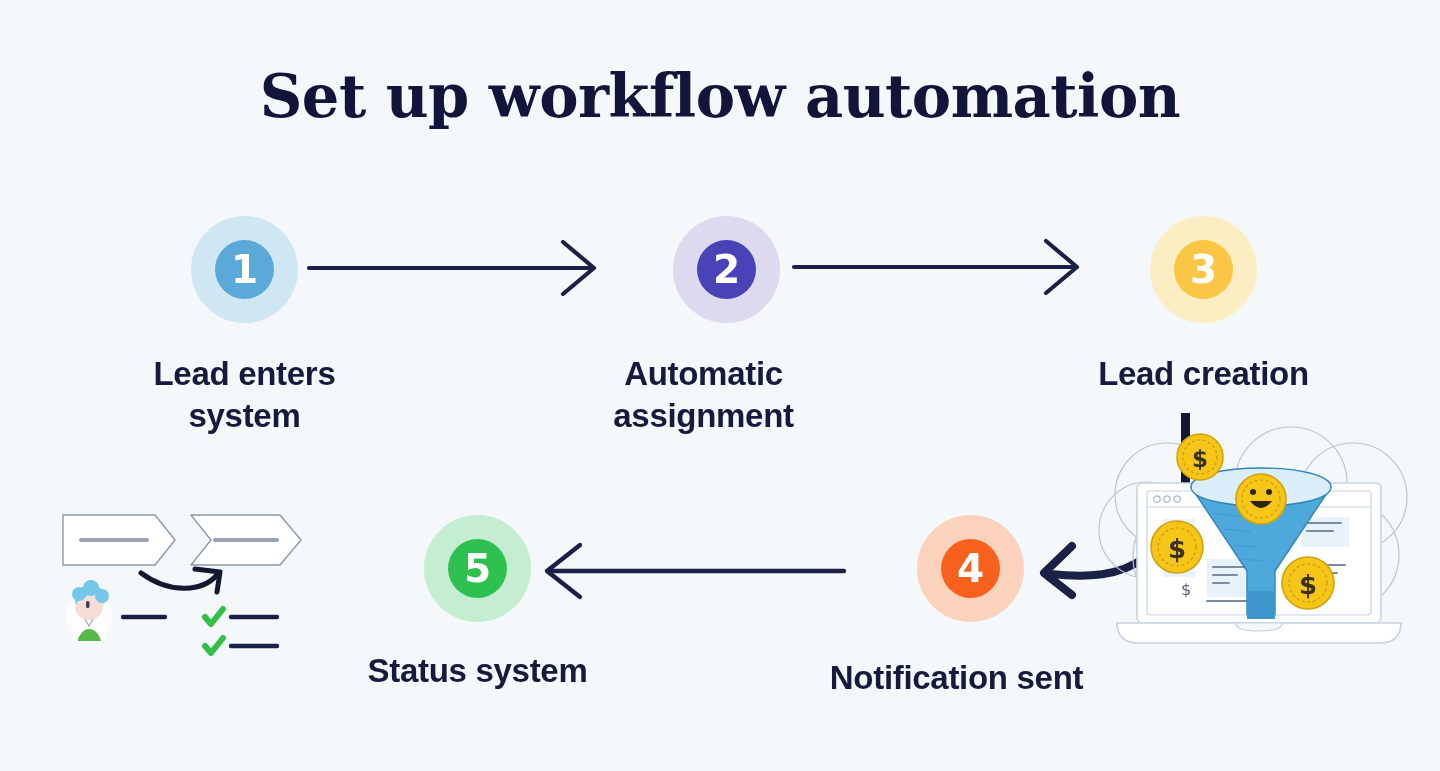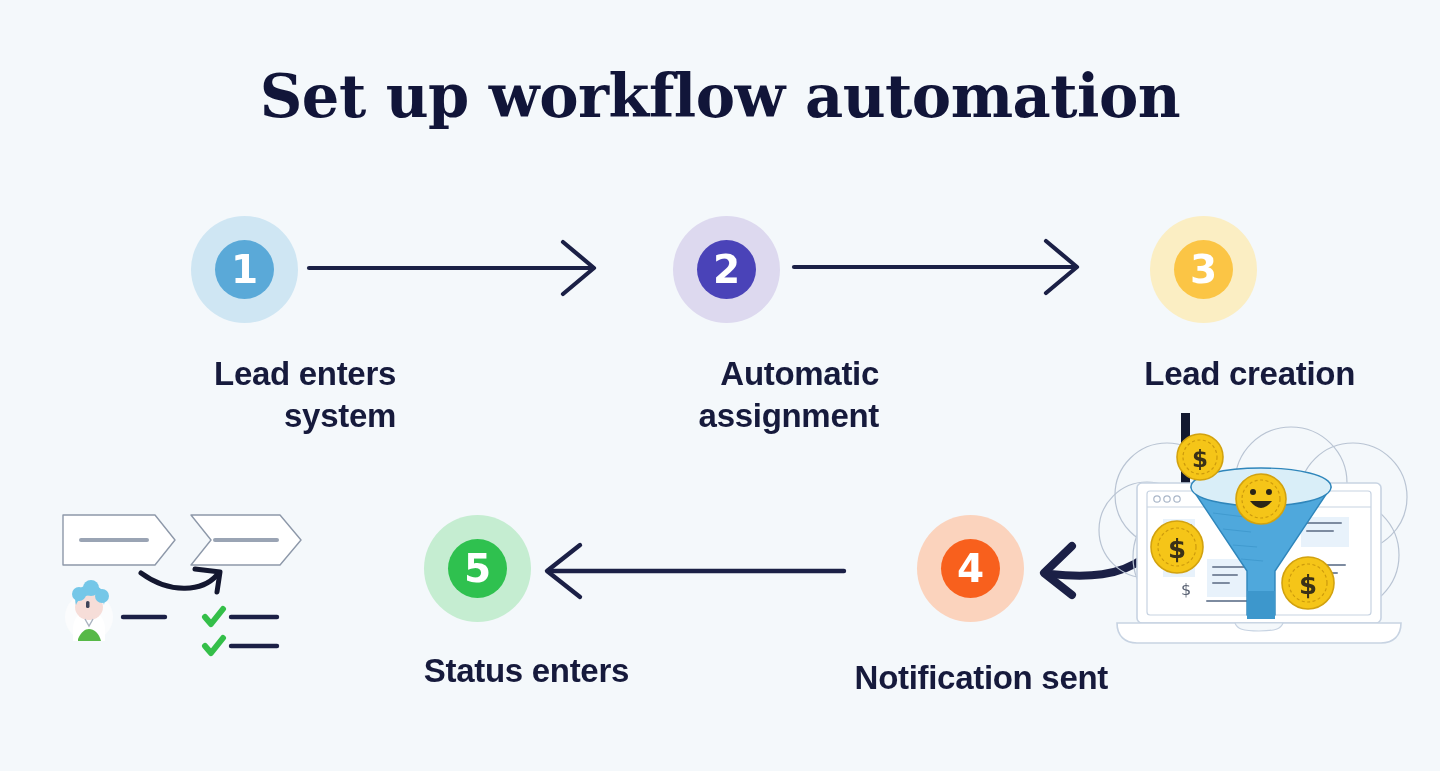--- a/index.html
+++ b/index.html
@@ -46,21 +46,21 @@
     align-items: center;
     justify-content: center;
     color: #ffffff;
     font-weight: bold;
     font-family: "DejaVu Sans", "Liberation Sans", sans-serif;
     font-size: 39px;
     line-height: 1;
   }
   .step-label {
     position: absolute;
-    text-align: right;
+    text-align: center;
     font-weight: bold;
     font-size: 33px;
     line-height: 1.26;
     color: #161a3c;
     letter-spacing: -0.3px;
     white-space: pre-line;
   }
   .arrow-svg {
     position: absolute;
     overflow: visible;
@@ -83,21 +83,21 @@
     </div>
     <div class="step-label" style="left:68px; top:353px; width:303px;">Lead enters
 system</div>
   </div>
 
   <div class="step">
     <div class="halo" style="left:648px; top:216px; width:107px; height:107px; background:#ddd9ef;"></div>
     <div class="disc" style="left:672px; top:240px; width:59px; height:59px; background:#4a43b8;">
       <span>2</span>
     </div>
-    <div class="step-label" style="left:551px; top:353px; width:303px;">Automatic
+    <div class="step-label" style="left:527px; top:353px; width:303px;">Automatic
 assignment</div>
   </div>
 
   <div class="step">
     <div class="halo" style="left:1125px; top:216px; width:107px; height:107px; background:#fbeec3;"></div>
     <div class="disc" style="left:1149px; top:240px; width:59px; height:59px; background:#fbc545;">
       <span>3</span>
     </div>
     <div class="step-label" style="left:1027px; top:353px; width:303px;">Lead creation</div>
   </div>
@@ -108,21 +108,21 @@
       <span>4</span>
     </div>
     <div class="step-label" style="left:780px; top:657px; width:303px;">Notification sent</div>
   </div>
 
   <div class="step">
     <div class="halo" style="left:399px; top:515px; width:107px; height:107px; background:#c5edd1;"></div>
     <div class="disc" style="left:423px; top:539px; width:59px; height:59px; background:#2fc14f;">
       <span>5</span>
     </div>
-    <div class="step-label" style="left:301px; top:650px; width:303px;">Status enters</div>
+    <div class="step-label" style="left:301px; top:650px; width:303px;">Status system</div>
   </div>
 
   <svg class="arrow-svg" style="left:305px; top:240px;" width="300" height="60" viewBox="0 0 300 60">
     <g fill="none" stroke="#1b2046" stroke-width="4.2" stroke-linecap="round" stroke-linejoin="round">
       <line x1="4" y1="28" x2="288" y2="28"></line>
       <polyline points="258,2 289,28 258,54"></polyline>
     </g>
   </svg>
 
   <svg class="arrow-svg" style="left:790px; top:240px;" width="300" height="60" viewBox="0 0 300 60">

